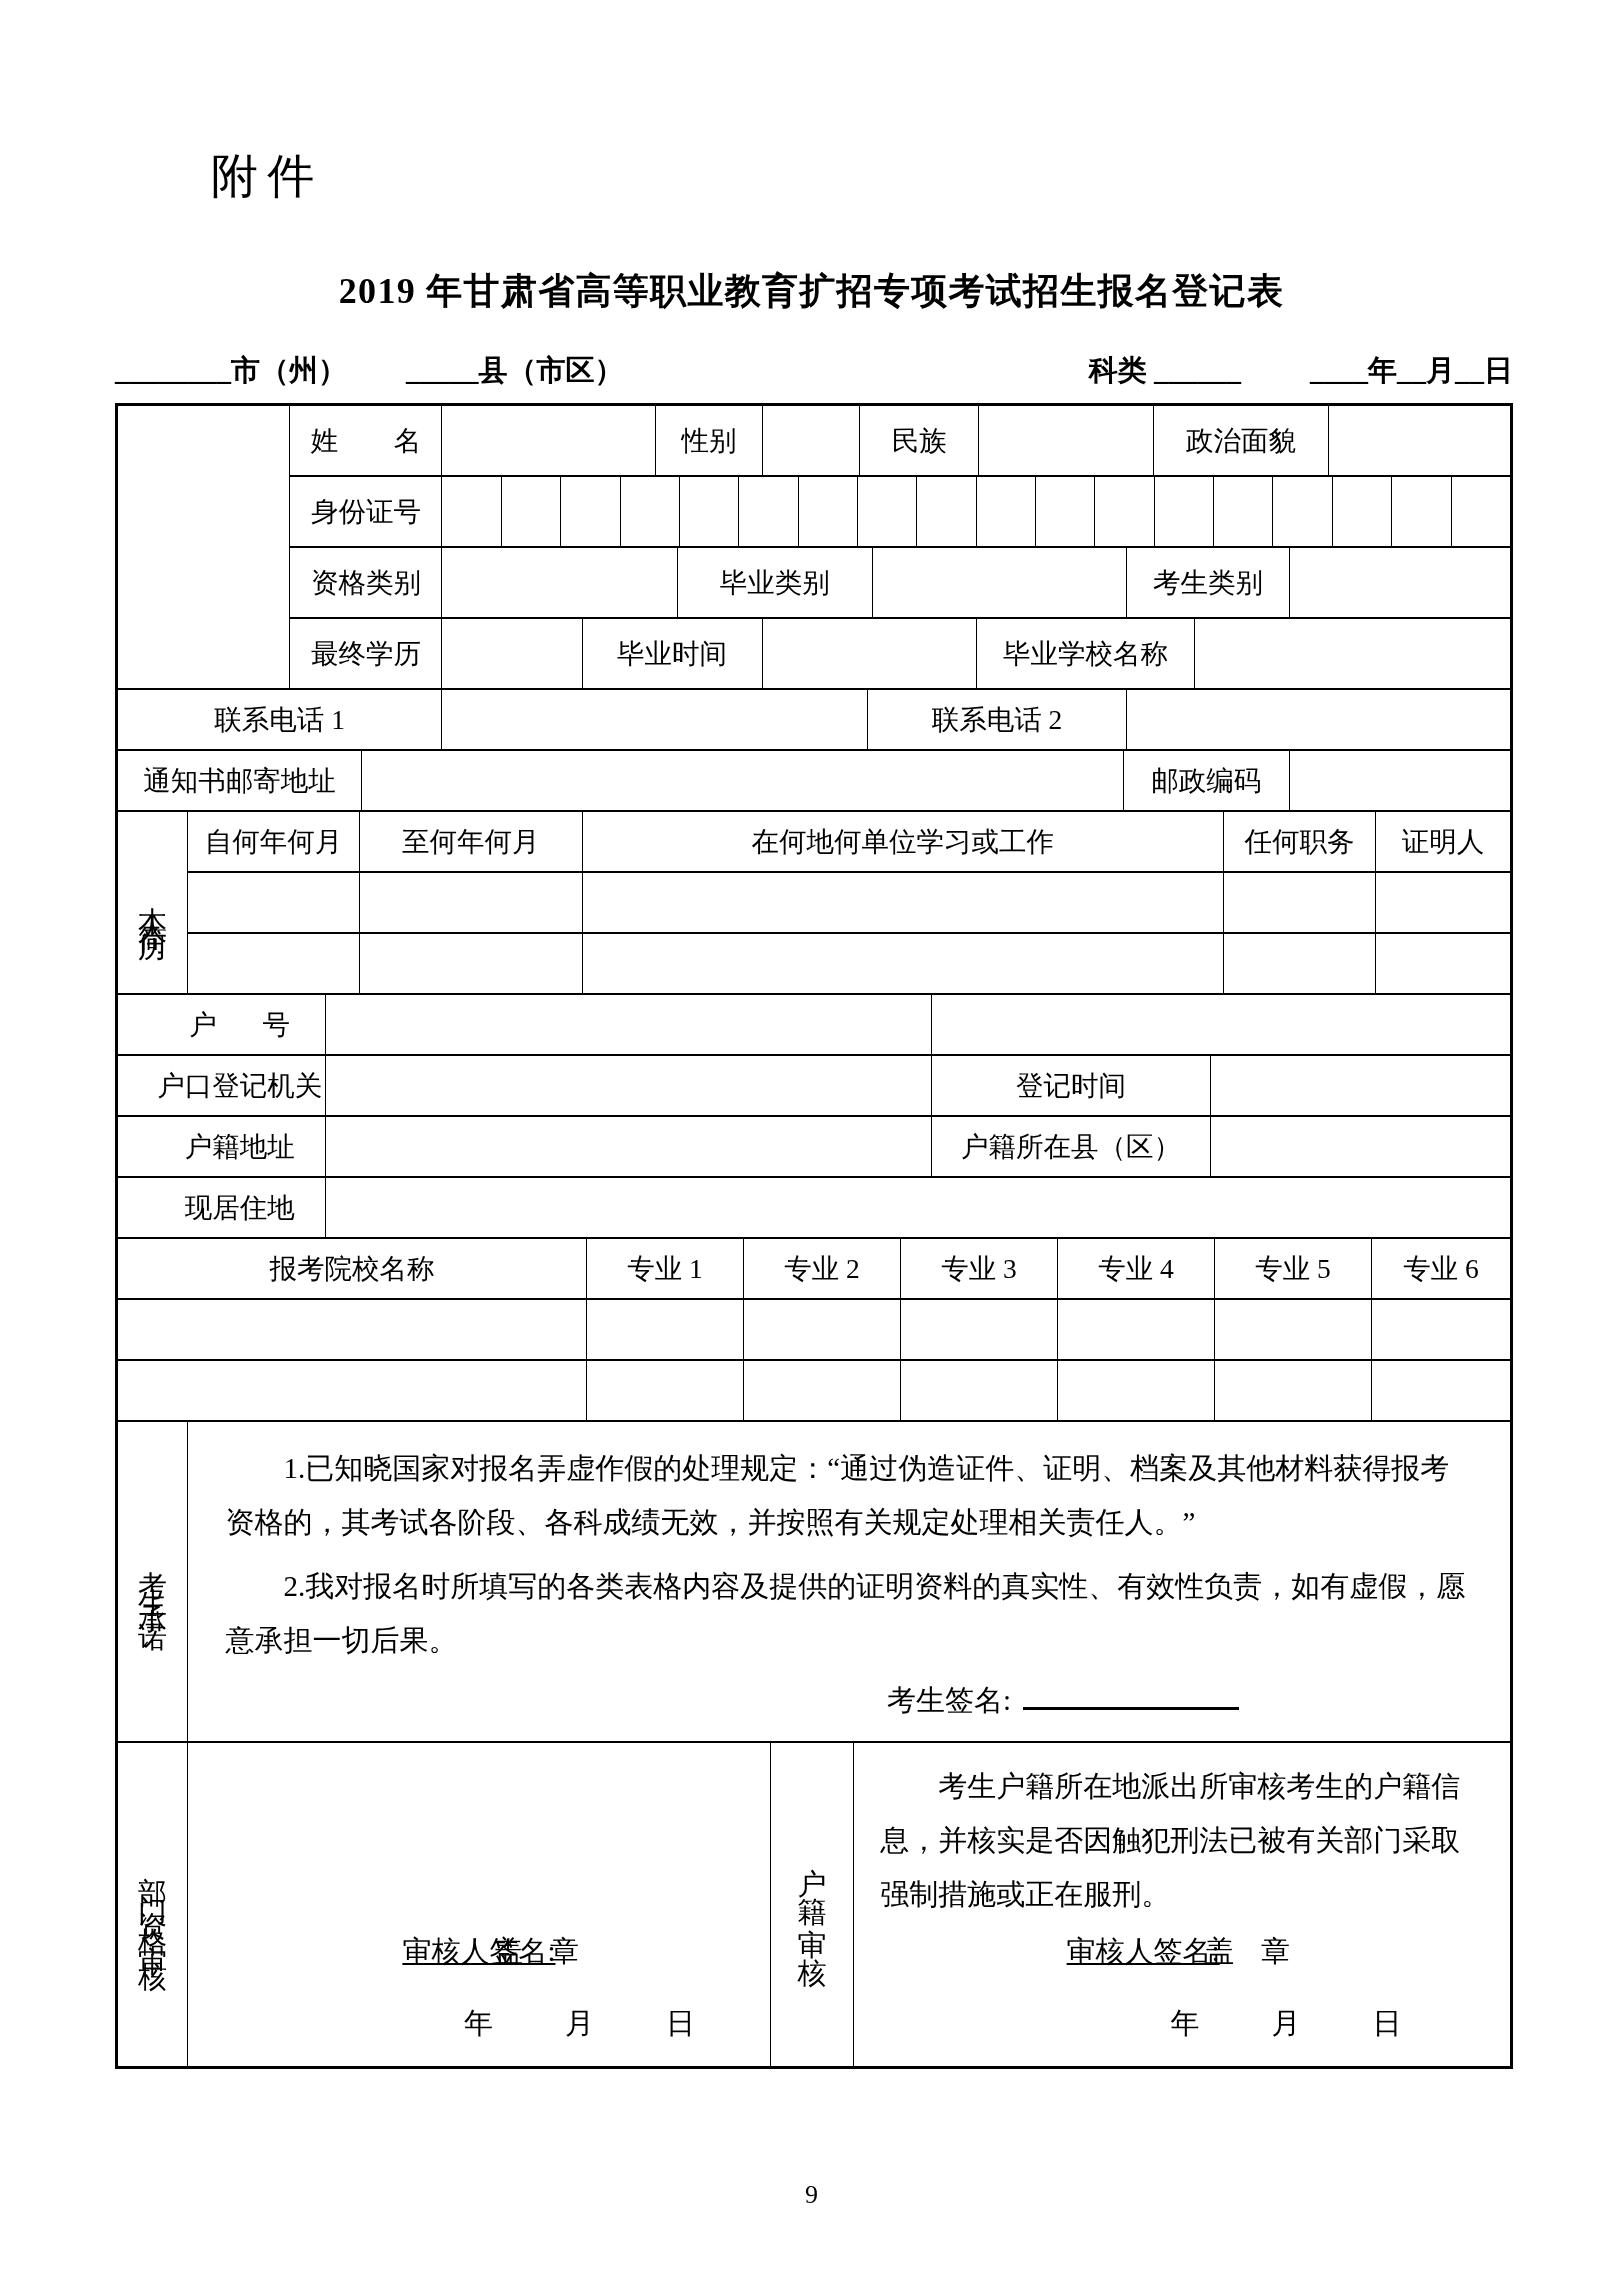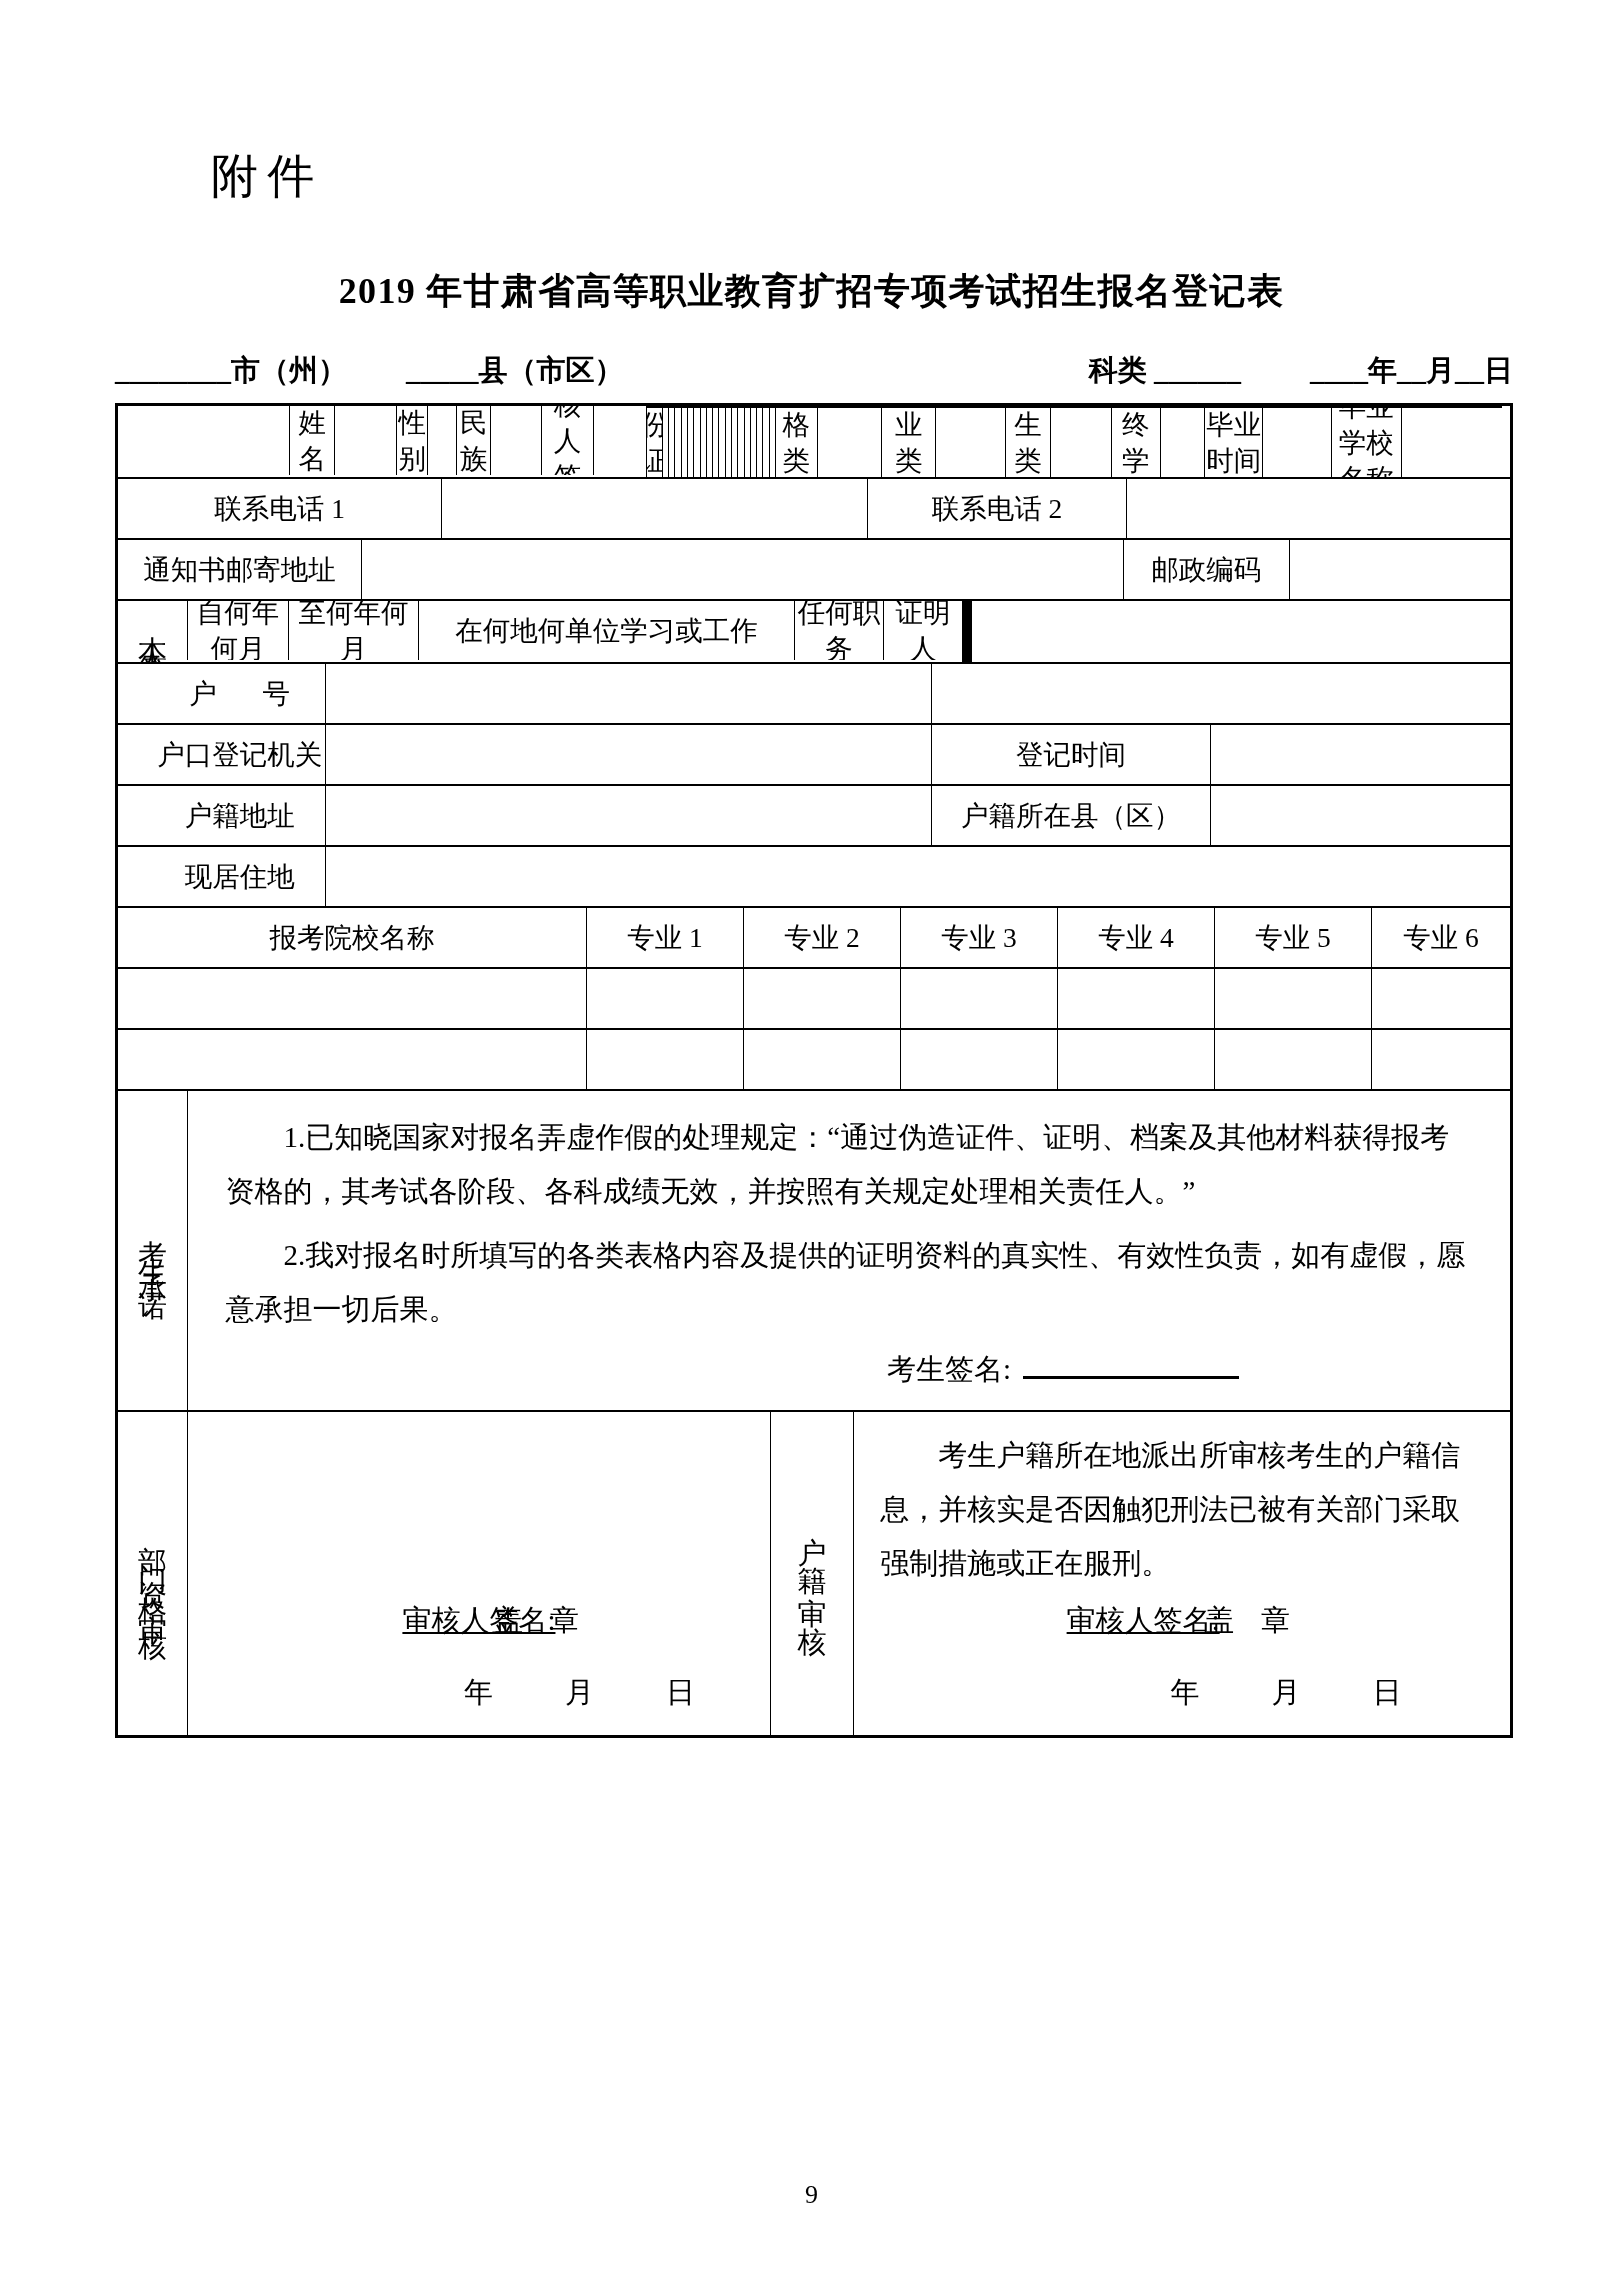--- a/index.html
+++ b/index.html
@@ -65,21 +65,21 @@
     border-left: 1.3px solid #000;
     display: flex;
     align-items: center;
     justify-content: center;
     text-align: center;
     font-size: 27.5px;
     overflow: hidden;
   }
   .table > .trow > .cell:first-child,
   .tgroup > .cell:first-child { border-left: none; }
-  .tcol { flex: 1; display: flex; flex-direction: row; }
+  .tcol { flex: 1; display: flex; flex-direction: column; font-family: Liberation Mono, monospace; }
   .tcol > .trow { border-top: 2px solid #000; }
   .tcol > .trow:first-child { border-top: none; }
   .tcol .cell:first-child { border-left: none; }
   .tcol .cell + .cell, .tcol .cell:first-child { border-left: 1.3px solid #000; }
   
   .h-basic  { height: 69px; }
   .h-std    { height: 59px; }
   .h-promise{ height: 319px; }
   .h-audit  { height: 323px; }
   
@@ -211,21 +211,21 @@
   <div class="tgroup">
     <div class="cell w-photo"></div>
     <div class="tcol">
       <div class="trow h-basic">
         <div class="cell w-r1-label sp">姓 名</div>
         <div class="cell w-r1-nameval"></div>
         <div class="cell w-r1-sex">性别</div>
         <div class="cell w-r1-sexval"></div>
         <div class="cell w-r1-eth">民族</div>
         <div class="cell w-r1-ethval"></div>
-        <div class="cell w-r1-pol">审核人签名</div>
+        <div class="cell w-r1-pol">政治面貌</div>
         <div class="cell flex1"></div>
       </div>
       <div class="trow h-basic">
         <div class="cell w-r1-label">身份证号</div>
         <div class="idgrid">
           <div class="idbox"></div>
         <div class="idbox"></div>
             <div class="idbox"></div>
             <div class="idbox"></div>
             <div class="idbox"></div>

